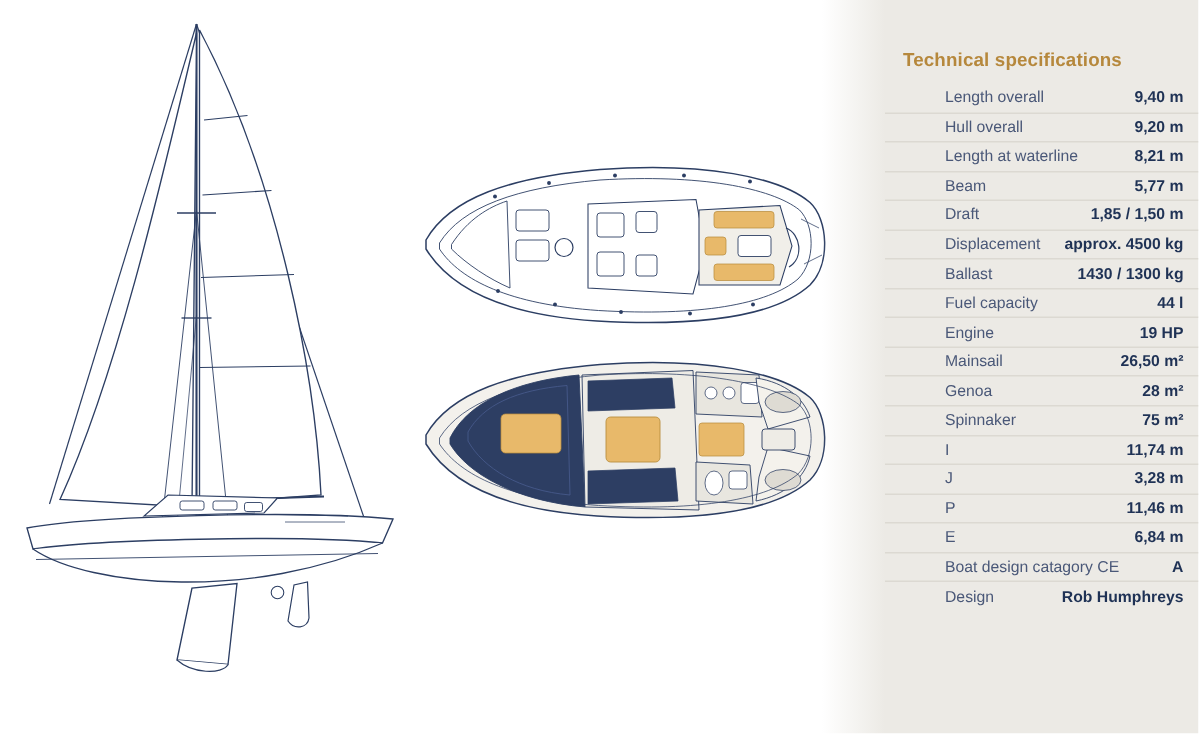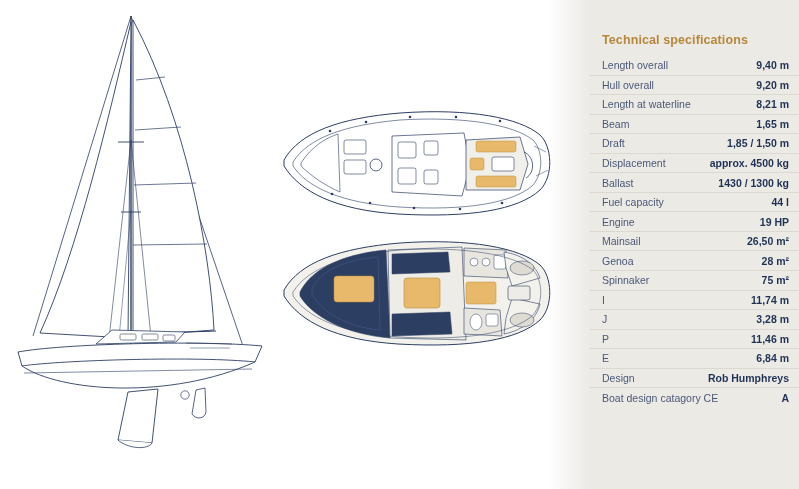--- a/index.html
+++ b/index.html
@@ -53,20 +53,21 @@
     justify-content: space-between;
     border-bottom: 1px solid #dcd9d2;
     font-size: 10.5px;
     color: #3c4b6e;
   }
   .spec-row:last-child { border-bottom: none; }
   .spec-label {
     color: #4a5878;
     font-weight: normal;
     white-space: nowrap;
+    margin-left: 28px;
   }
   .spec-value {
     color: #1f3255;
     font-weight: bold;
     white-space: nowrap;
     text-align: center;
   }
 
   
   .drawing {
@@ -229,21 +230,21 @@
         <div class="spec-row">
           <span class="spec-label">Hull overall</span>
           <span class="spec-value">9,20 m</span>
         </div>
         <div class="spec-row">
           <span class="spec-label">Length at waterline</span>
           <span class="spec-value">8,21 m</span>
         </div>
         <div class="spec-row">
           <span class="spec-label">Beam</span>
-          <span class="spec-value">1,65 m</span>
+          <span class="spec-value">5,77 m</span>
         </div>
         <div class="spec-row">
           <span class="spec-label">Draft</span>
           <span class="spec-value">1,85 / 1,50 m</span>
         </div>
         <div class="spec-row">
           <span class="spec-label">Displacement</span>
           <span class="spec-value">approx. 4500 kg</span>
         </div>
         <div class="spec-row">
@@ -280,23 +281,23 @@
         </div>
         <div class="spec-row">
           <span class="spec-label">P</span>
           <span class="spec-value">11,46 m</span>
         </div>
         <div class="spec-row">
           <span class="spec-label">E</span>
           <span class="spec-value">6,84 m</span>
         </div>
         <div class="spec-row">
+          <span class="spec-label">Boat design catagory CE</span>
+          <span class="spec-value">A</span>
+        </div>
+        <div class="spec-row">
           <span class="spec-label">Design</span>
           <span class="spec-value">Rob Humphreys</span>
         </div>
-        <div class="spec-row">
-          <span class="spec-label">Boat design catagory CE</span>
-          <span class="spec-value">A</span>
-        </div>
       </div>
   </div>
 
 </div>
 
 </body></html>

